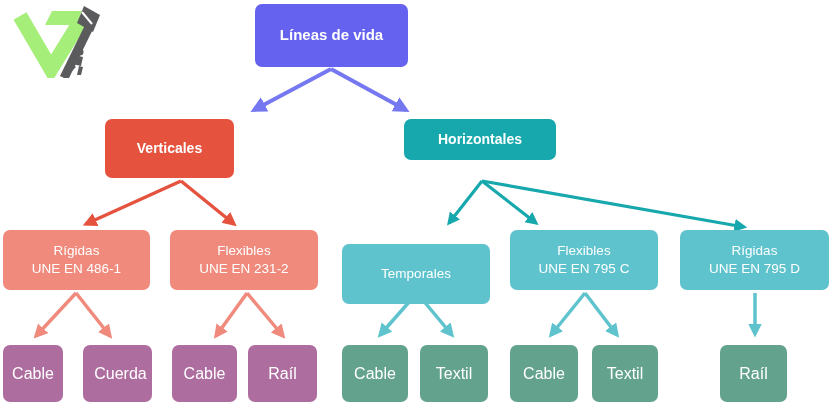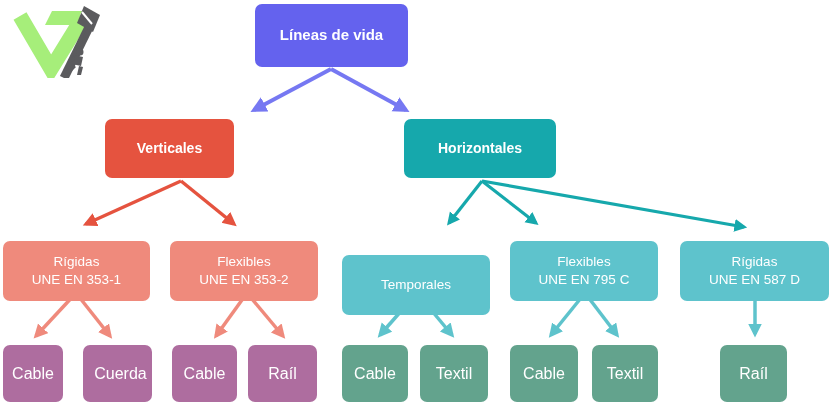--- a/index.html
+++ b/index.html
@@ -8,21 +8,21 @@
     font-family:"Liberation Sans", sans-serif;
   }
   .node{
     position:absolute;display:flex;flex-direction:column;align-items:center;justify-content:center;
     color:#fff;text-align:center;border-radius:7px;box-sizing:border-box;line-height:1.35;
   }
   .root{background:var(--c-root);font-weight:bold;font-size:15px;}
   .branch{font-weight:bold;font-size:14px;}
   .branch.vert{background:var(--c-verticales);}
   .branch.horiz{background:var(--c-horizontales);}
-  .l3{font-size:13.5px;margin-top:11px;}
+  .l3{font-size:13.5px;}
   .l3.salmon{background:var(--c-salmon);}
   .l3.lteal{background:var(--c-light-teal);}
   .leaf{font-size:16px;}
   .leaf.mauve{background:var(--c-mauve);}
   .leaf.green{background:var(--c-green);}
   svg.arrows{position:absolute;left:0;top:0;pointer-events:none;}
   .logo{position:absolute;left:6px;top:2px;}
 </style>
 </head>
 <body>
@@ -87,40 +87,40 @@
       <path d="M417 293 L452 335" marker-end="url(#m-lteal)"></path>
       <path d="M585 293 L551 335" marker-end="url(#m-lteal)"></path>
       <path d="M585 293 L617 335" marker-end="url(#m-lteal)"></path>
       <path d="M755 293 L755 334" marker-end="url(#m-lteal)"></path>
     </g>
   </svg>
 
   <div class="node root" style="left:255px;top:4px;width:153px;height:63px;">Líneas de vida</div>
 
   <div class="node branch vert" style="left:105px;top:119px;width:129px;height:59px;">Verticales</div>
-  <div class="node branch horiz" style="left:404px;top:119px;width:152px;height:59px;">Horizontales</div>
+  <div class="node branch horiz" style="left:404px;top:119px;width:152px;height:41px;">Horizontales</div>
 
   <div class="node l3 salmon" style="left:3px;top:230px;width:147px;height:60px;">
     <span>Rígidas</span>
-    <span>UNE EN 353-1</span>
+    <span>UNE EN 486-1</span>
   </div>
   <div class="node l3 salmon" style="left:170px;top:230px;width:148px;height:60px;">
     <span>Flexibles</span>
-    <span>UNE EN 353-2</span>
+    <span>UNE EN 231-2</span>
   </div>
   <div class="node l3 lteal" style="left:342px;top:244px;width:148px;height:60px;">
     <span>Temporales</span>
   </div>
   <div class="node l3 lteal" style="left:510px;top:230px;width:148px;height:60px;">
     <span>Flexibles</span>
     <span>UNE EN 795 C</span>
   </div>
   <div class="node l3 lteal" style="left:680px;top:230px;width:149px;height:60px;">
     <span>Rígidas</span>
-    <span>UNE EN 587 D</span>
+    <span>UNE EN 795 D</span>
   </div>
 
   <div class="node leaf mauve" style="left:3px;top:345px;width:60px;height:57px;">Cable</div>
   <div class="node leaf mauve" style="left:83px;top:345px;width:69px;height:57px;padding-left:6px;">Cuerda</div>
   <div class="node leaf mauve" style="left:172px;top:345px;width:65px;height:57px;">Cable</div>
   <div class="node leaf mauve" style="left:248px;top:345px;width:69px;height:57px;">Raíl</div>
   <div class="node leaf green" style="left:342px;top:345px;width:66px;height:57px;">Cable</div>
   <div class="node leaf green" style="left:420px;top:345px;width:68px;height:57px;">Textil</div>
   <div class="node leaf green" style="left:510px;top:345px;width:68px;height:57px;">Cable</div>
   <div class="node leaf green" style="left:592px;top:345px;width:66px;height:57px;">Textil</div>

